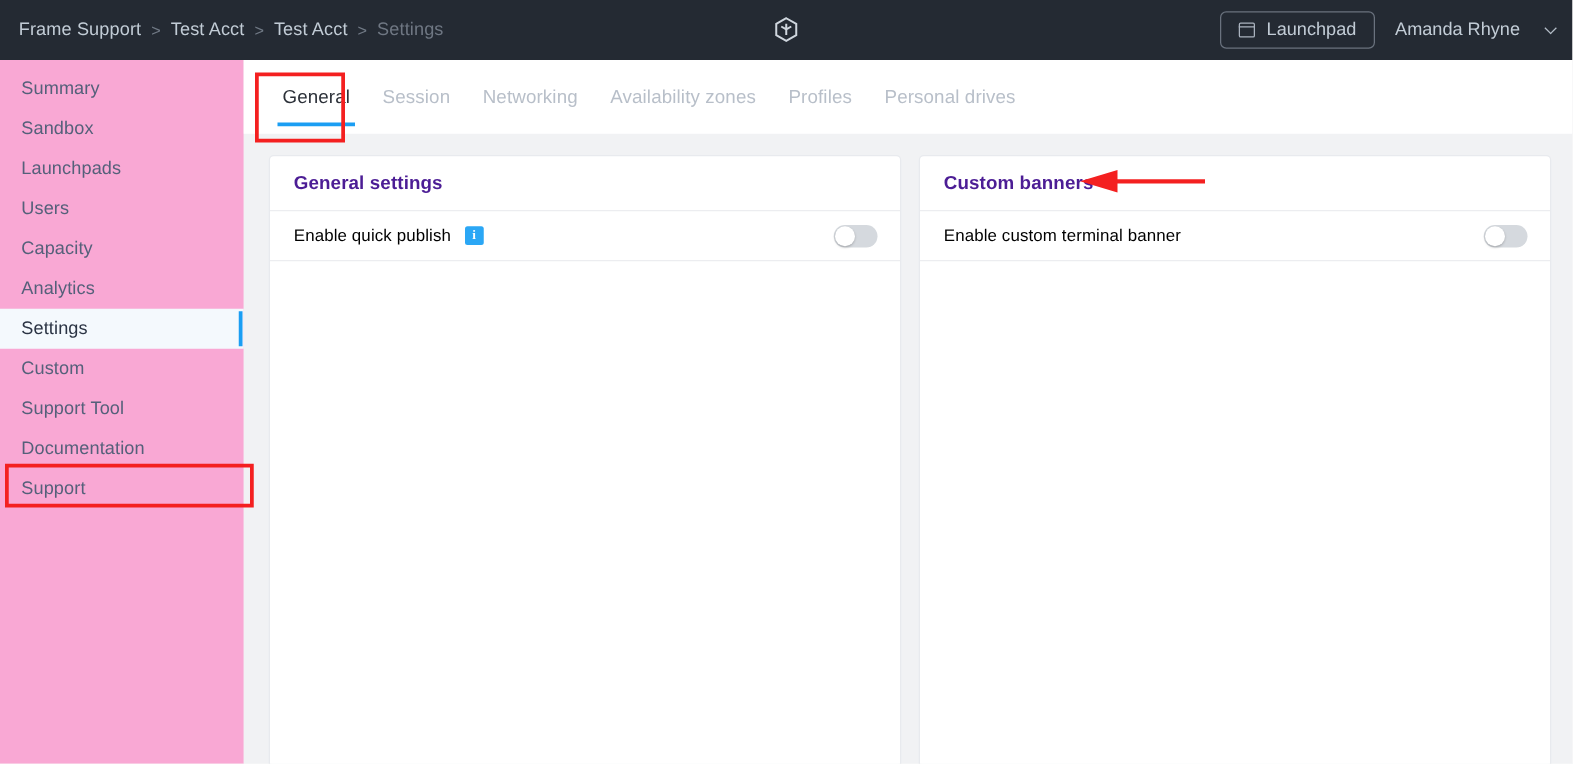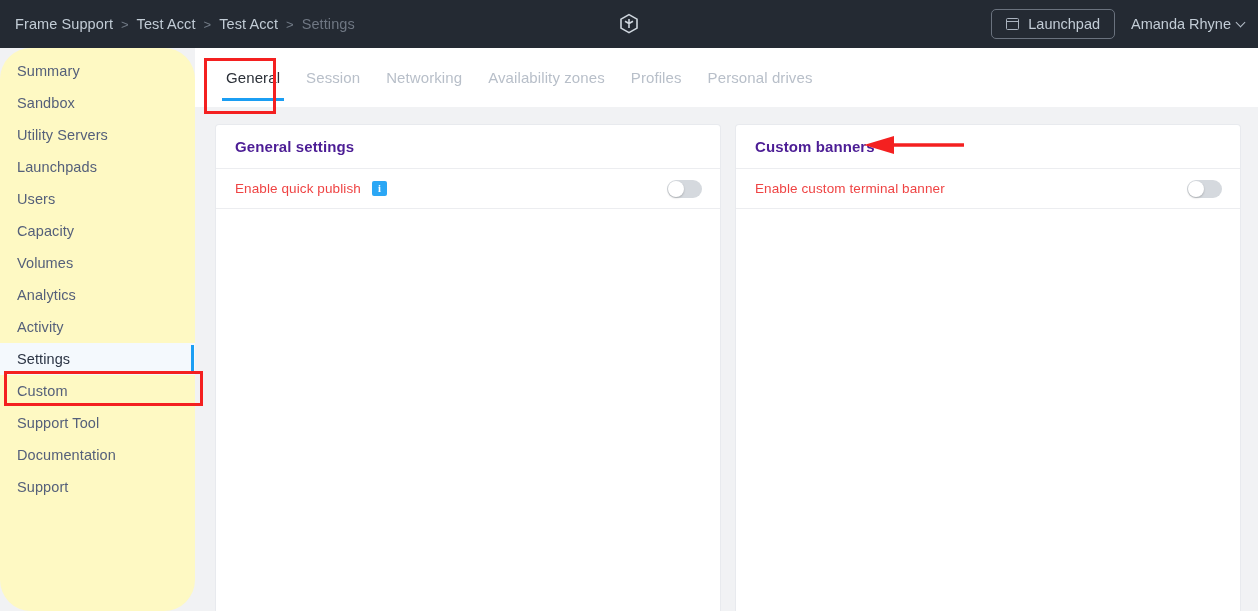--- a/index.html
+++ b/index.html
@@ -29,30 +29,29 @@
   }
   #launchpad-btn {
     display: flex; align-items: center; gap: 9px;
     height: 30px; padding: 0 14px;
     border: 1px solid #6a727e; border-radius: 5px;
     background: transparent; cursor: pointer;
   }
   #launchpad-btn .lp-label { font-size: 14.5px; color: #c2ccd6; text-align: center; }
   .win-icon { width: 13px; height: 12px; border: 1.4px solid #aab3bf; border-radius: 1.5px; position: relative; }
   .win-icon::before { content:""; position:absolute; left:-1.4px; top:1.6px; width:13px; height:1.4px; background:#aab3bf; }
-  #user-menu { display: flex; align-items: center; gap: 6px; cursor: pointer; }
+  #user-menu { display: flex; align-items: center; gap: 21px; cursor: pointer; }
   #user-menu .user-label { font-size: 14.5px; color: #c2ccd6; }
   .chev { width: 7px; height: 7px; border-right: 1.5px solid #b4bdc8; border-bottom: 1.5px solid #b4bdc8;
           transform: rotate(45deg); margin-top: -4px; }
 
   
   #sidebar {
     position: absolute; left: 0; top: 48px; width: 195px; height: 563px;
-    background: #fef9c3;
-    border-radius: 31px;
+    background: #f9a8d4;
   }
   .nav-item {
     position: relative; height: 32px; display: flex; align-items: center;
     padding-left: 17px; cursor: pointer;
   }
   .nav-item .nav-label { font-size: 14.5px; color: #55607a; letter-spacing: .1px; }
   .nav-item.active { background: #f4f9fd; }
   .nav-item.active .nav-label { color: #2b3444; }
   .nav-item.active::after {
     content: ""; position: absolute; right: 1px; top: 2px; width: 3px; height: 28px; background: #1b9ef3;
@@ -83,21 +82,21 @@
   #card-banners { left: 541px; top: 77px; width: 504px; height: 520px; }
   .card-header {
     height: 44px; display: flex; align-items: center; padding-left: 19px;
     border-bottom: 1px solid #ecedf0;
   }
   .card-title { font-size: 15px; font-weight: bold; color: #4c1d95; letter-spacing: .1px; }
   .setting-row {
     height: 40px; display: flex; align-items: center; justify-content: space-between;
     padding: 0 18px 0 19px; border-bottom: 1px solid #ecedf0;
   }
-  .setting-label { font-size: 13.5px; color: #ef4444; letter-spacing: .1px; }
+  .setting-label { font-size: 13.5px; color: #000000; letter-spacing: .1px; }
   .setting-left { display: flex; align-items: center; gap: 11px; }
 
   .info-icon {
     width: 15px; height: 15px; border-radius: 2px; background: #2ba7f5;
     color: #ffffff; font-size: 10.5px; font-weight: bold; font-family: "Liberation Serif", serif;
     display: flex; align-items: center; justify-content: center; cursor: pointer;
   }
 
   .toggle {
     width: 35px; height: 18px; border-radius: 9px; background: #d5d9de;
@@ -152,39 +151,30 @@
 
   <div id="sidebar">
     <div style="height:7px"></div>
     <div class="nav-item">
       <span class="nav-label">Summary</span>
       </div>
     <div class="nav-item">
       <span class="nav-label">Sandbox</span>
       </div>
     <div class="nav-item">
-      <span class="nav-label">Utility Servers</span>
-      </div>
-    <div class="nav-item">
       <span class="nav-label">Launchpads</span>
       </div>
     <div class="nav-item">
       <span class="nav-label">Users</span>
       </div>
     <div class="nav-item">
       <span class="nav-label">Capacity</span>
       </div>
     <div class="nav-item">
-      <span class="nav-label">Volumes</span>
-      </div>
-    <div class="nav-item">
       <span class="nav-label">Analytics</span>
-      </div>
-    <div class="nav-item">
-      <span class="nav-label">Activity</span>
       </div>
     <div class="nav-item active">
       <span class="nav-label">Settings</span>
       </div>
     <div class="nav-item">
       <span class="nav-label">Custom</span>
       </div>
     <div class="nav-item">
       <span class="nav-label">Support Tool</span>
       </div>

